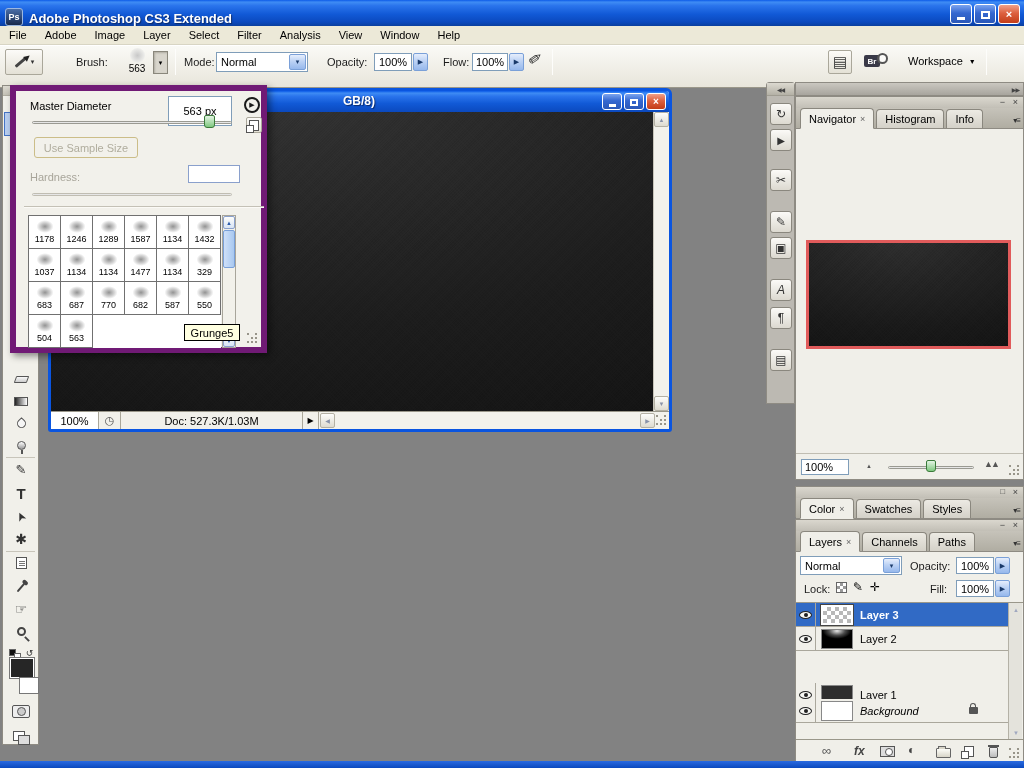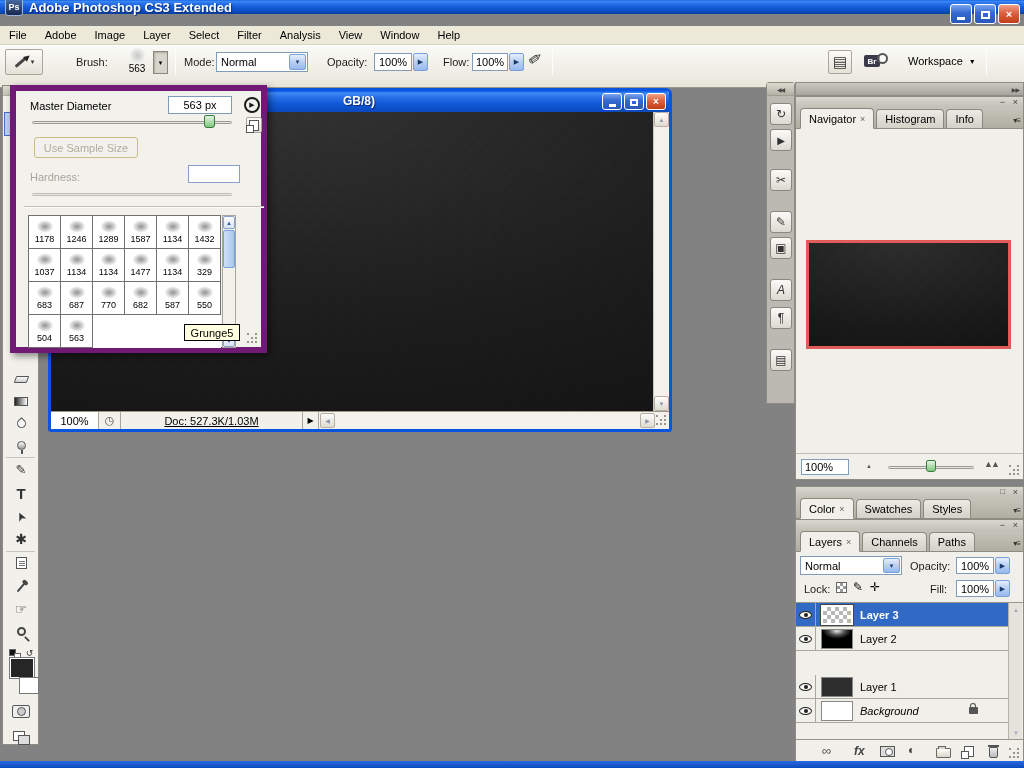--- a/index.html
+++ b/index.html
@@ -2,23 +2,23 @@
 <html><head>
 <meta charset="utf-8">
 <style>
   *{margin:0;padding:0;box-sizing:border-box;}
   html,body{width:1024px;height:768px;overflow:hidden;}
   body{font-family:"Liberation Sans","DejaVu Sans",sans-serif;font-size:11px;color:#000;}
   #app{position:relative;width:1024px;height:768px;background:#828282;overflow:hidden;}
   .ab{position:absolute;}
 
   
-  .titlebar{left:0;top:0;width:1024px;height:14px;
+  .titlebar{left:0;top:0;width:1024px;height:26px;
     background:linear-gradient(180deg,#0c5be8 0%,#3f8cf4 8%,#2a74ec 22%,#1159d6 55%,#0b49be 85%,#0a3f9e 100%);
-    display:flex;align-items:center;}
+    display:flex;align-items:flex-end;}
   .pslogo{width:18px;height:18px;margin:0 6px 0 5px;background:linear-gradient(180deg,#4a6ea8,#16284c);
     border:1px solid #9db8e0;border-radius:3px;color:#fff;font-size:9px;font-weight:bold;
     display:flex;align-items:center;justify-content:center;}
   .wtitle{color:#fff;font-weight:bold;font-size:13px;text-shadow:1px 1px 1px #0a2a6a;}
   .wbtns{position:absolute;right:4px;top:4px;display:flex;gap:2px;}
   .wbtn{width:22px;height:20px;border:1px solid #fff;border-radius:3px;color:#fff;
     background:linear-gradient(180deg,#7ba4ef,#3467d0 45%,#2a58b8);
     display:flex;align-items:center;justify-content:center;font-size:11px;font-weight:bold;}
   .wbtn.close{background:linear-gradient(180deg,#f0a088,#dd6140 45%,#c33d18);}
   .minbar{width:8px;height:3px;background:#fff;margin-top:9px;}
@@ -338,41 +338,41 @@
           <span>▼</span>
         </div>
     </div>
     <div class="statusbar">
       <div class="statcell" style="width:48px;background:#fff;">
           <span>100%</span>
         </div>
       <div class="statcell" style="width:22px;font-size:11px;color:#555;">
           <span>◷</span>
         </div>
-      <div class="statcell" style="width:182px;text-decoration:underline;">
+      <div class="statcell" style="width:182px;">
           <span>Doc: 527.3K/1.03M</span>
         </div>
       <div class="statcell" style="width:16px;font-size:8px;">
           <span>▶</span>
         </div>
       <div class="hscroll">
         <div class="sarr" style="left:1px;top:1px;">
             <span>◀</span>
           </div>
         <div class="sarr" style="right:14px;left:auto;top:1px;">
             <span>▶</span>
           </div>
         <div class="gripdots" style="position:absolute;right:1px;bottom:2px;"></div>
       </div>
     </div>
   </div>
 
   <div class="ab popup">
     <span class="ab" style="left:14px;top:9px;">Master Diameter</span>
-    <div class="ab vbox" style="left:152px;top:5px;width:64px;height:18px;">
+    <div class="ab vbox" style="left:152px;top:5px;width:64px;height:30px;">
         <span>563 px</span>
       </div>
     <div class="ab flyout" style="left:228px;top:6px;">
         <span>▶</span>
       </div>
     <div class="ab track" style="left:16px;top:30px;width:200px;"></div>
     <div class="ab sliderthumb" style="left:188px;top:24px;"></div>
     <div class="ab toolbtn3d" style="left:230px;top:26px;width:16px;height:16px;">
         <div class="newpreset"></div>
       </div>
@@ -626,21 +626,21 @@
         <div class="lthumb sel3"></div>
         <span>Layer 3</span>
       </div>
       <div class="lrow" style="top:24px;">
         <div class="leye">
             <div class="eye"></div>
           </div>
         <div class="lthumb glow"></div>
         <span>Layer 2</span>
       </div>
-      <div class="lrow" style="top:72px;">
+      <div class="lrow" style="top:80px;">
         <div class="leye">
             <div class="eye"></div>
           </div>
         <div class="lthumb dark"></div>
         <span>Layer 1</span>
       </div>
       <div class="lrow" style="top:96px;">
         <div class="leye">
             <div class="eye"></div>
           </div>

